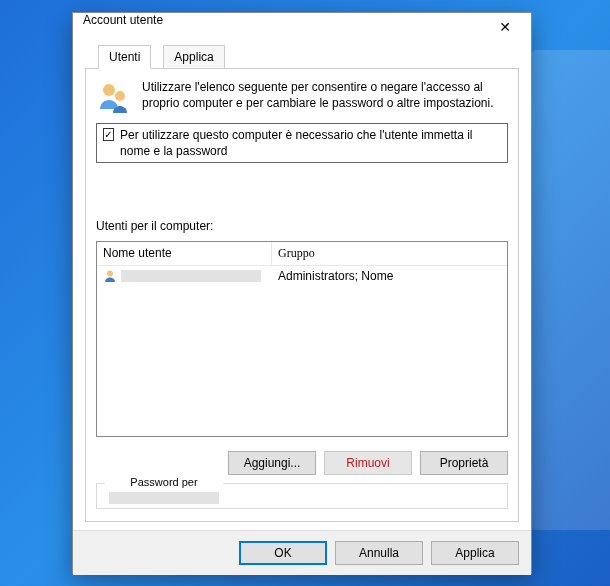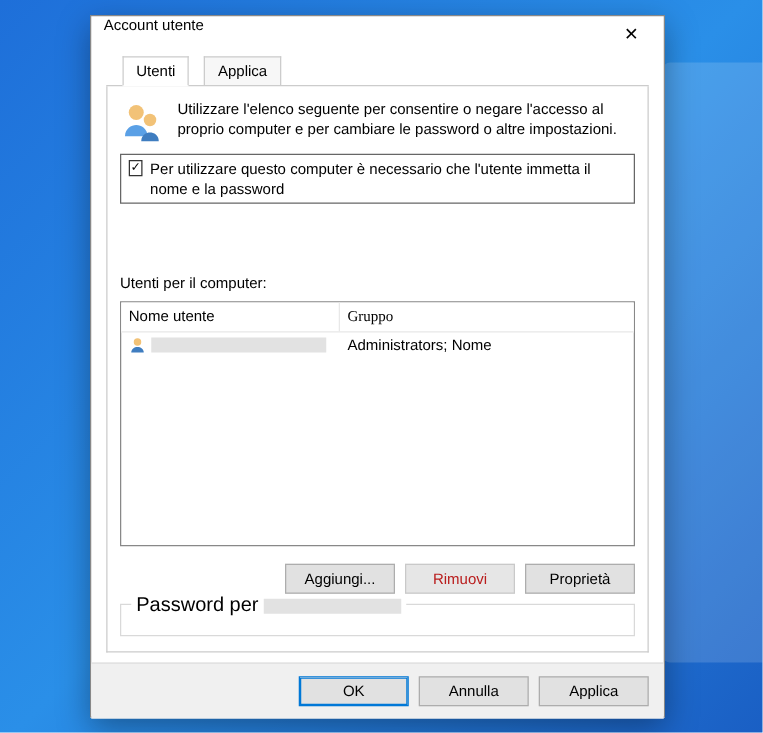--- a/index.html
+++ b/index.html
@@ -160,22 +160,22 @@
   .group {
     border: 1px solid #d9d9d9;
     position: relative;
     padding: 14px 10px 10px 10px;
   }
   .group-label {
     position: absolute;
     top: -8px; left: 8px;
     background: #fff;
     padding: 0 4px;
-    font-size: 16px;
-    display: flex; align-items: center; gap: 4px;
+    font-size: 11px;
+    display: flex; align-items: center; gap: 4px; flex-direction: column;
   }
   .pwrow {
     display: flex; gap: 10px;
   }
   .key-icon { width: 28px; height: 28px; flex-shrink: 0; }
   .footer {
     border-top: 1px solid #ddd;
     padding: 10px 12px;
     display: flex; justify-content: flex-end; gap: 8px;
     background: #f0f0f0;

